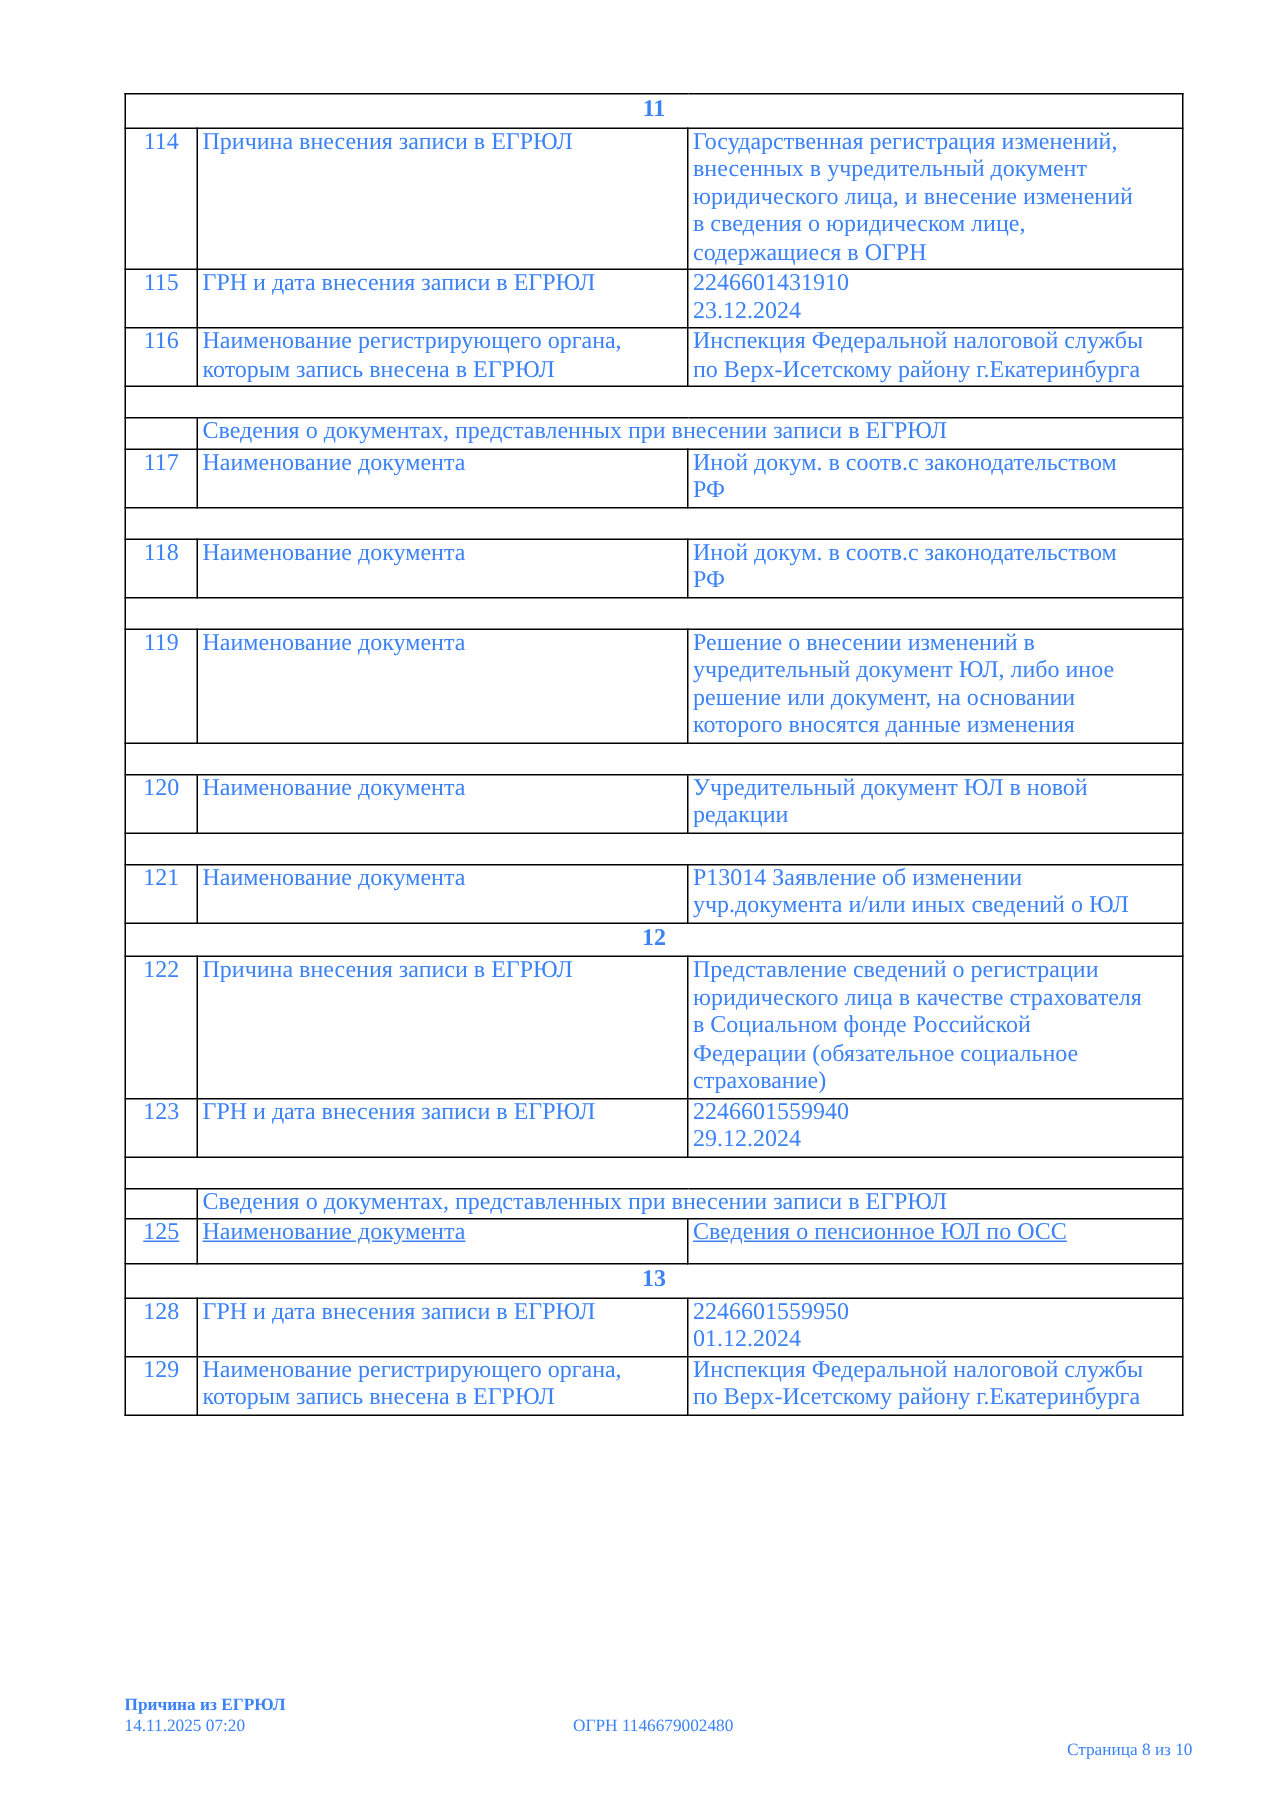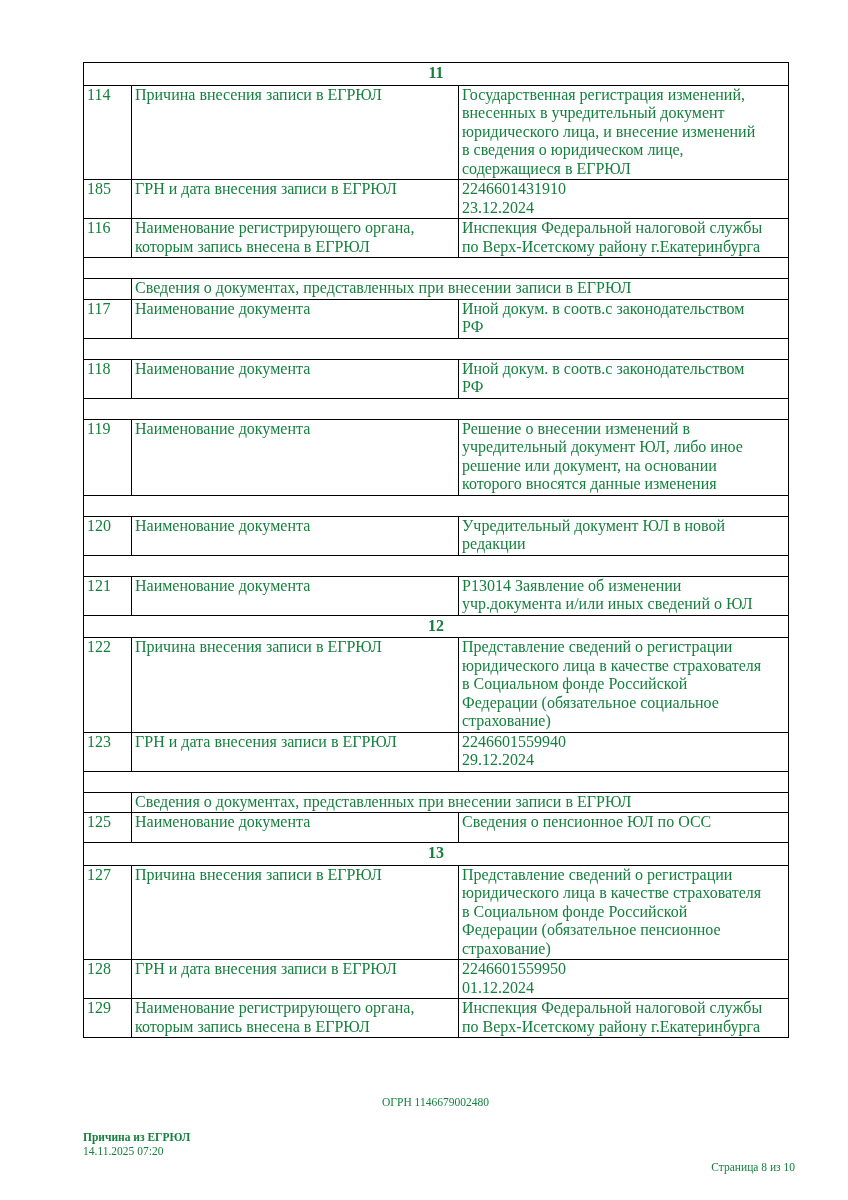--- a/index.html
+++ b/index.html
@@ -5,74 +5,76 @@
   html, body {
     margin: 0;
     padding: 0;
     background: #ffffff;
   }
   .page {
     position: relative;
     width: 848px;
     height: 1200px;
     background: #ffffff;
-    color: #15803d;
+    color: #3b82f6;
     font-family: "Liberation Serif", serif;
     overflow: hidden;
   }
   table.egrul {
     position: absolute;
     left: 83px;
     top: 62px;
     width: 705px;
     border-collapse: collapse;
     table-layout: fixed;
   }
   table.egrul td {
     border: 1px solid #000000;
     font-size: 16px;
     line-height: 18.5px;
     vertical-align: top;
     padding: 0 3px 1px 3px;
     overflow: hidden;
   }
   td.num {
+    text-align: center;
     padding: 0 0 1px 0;
   }
   td.lbl, td.val {
     white-space: pre-line;
     margin-top: 28px;
   }
   tr.sec td {
     text-align: center;
     font-weight: bold;
     padding: 1px 0 2px 0;
   }
   tr.sp td {
     height: 20px;
     padding: 0;
   }
   tr.one td {
     height: 28px;
+    text-decoration: underline;
   }
   .footer-left {
     position: absolute;
     left: 83px;
     top: 1131px;
     font-size: 11.5px;
     line-height: 13.5px;
   }
   .footer-left .doc-type {
     font-weight: bold;
   }
   .footer-center {
     position: absolute;
     left: 83px;
     width: 705px;
-    top: 1096px;
+    top: 1145px;
     text-align: center;
     font-size: 11.5px;
     line-height: 13.5px;
   }
   .footer-right {
     position: absolute;
     left: 83px;
     width: 712px;
     top: 1145px;
     text-align: right;
@@ -96,24 +98,24 @@
       <tr class="sec">
         <td colspan="3">11</td>
       </tr>
       <tr>
         <td class="num">114</td>
         <td class="lbl">Причина внесения записи в ЕГРЮЛ</td>
         <td class="val">Государственная регистрация изменений,
 внесенных в учредительный документ
 юридического лица, и внесение изменений
 в сведения о юридическом лице,
-содержащиеся в ЕГРЮЛ</td>
-      </tr>
-      <tr>
-        <td class="num">185</td>
+содержащиеся в ОГРН</td>
+      </tr>
+      <tr>
+        <td class="num">115</td>
         <td class="lbl">ГРН и дата внесения записи в ЕГРЮЛ</td>
         <td class="val">2246601431910
 23.12.2024</td>
       </tr>
       <tr>
         <td class="num">116</td>
         <td class="lbl">Наименование регистрирующего органа,
 которым запись внесена в ЕГРЮЛ</td>
         <td class="val">Инспекция Федеральной налоговой службы
 по Верх-Исетскому району г.Екатеринбурга</td>
@@ -196,29 +198,20 @@
       </tr>
       <tr class="one">
         <td class="num">125</td>
         <td class="lbl">Наименование документа</td>
         <td class="val">Сведения о пенсионное ЮЛ по ОСС</td>
       </tr>
       <tr class="sec">
         <td colspan="3">13</td>
       </tr>
       <tr>
-        <td class="num">127</td>
-        <td class="lbl">Причина внесения записи в ЕГРЮЛ</td>
-        <td class="val">Представление сведений о регистрации
-юридического лица в качестве страхователя
-в Социальном фонде Российской
-Федерации (обязательное пенсионное
-страхование)</td>
-      </tr>
-      <tr>
         <td class="num">128</td>
         <td class="lbl">ГРН и дата внесения записи в ЕГРЮЛ</td>
         <td class="val">2246601559950
 01.12.2024</td>
       </tr>
       <tr>
         <td class="num">129</td>
         <td class="lbl">Наименование регистрирующего органа,
 которым запись внесена в ЕГРЮЛ</td>
         <td class="val">Инспекция Федеральной налоговой службы

